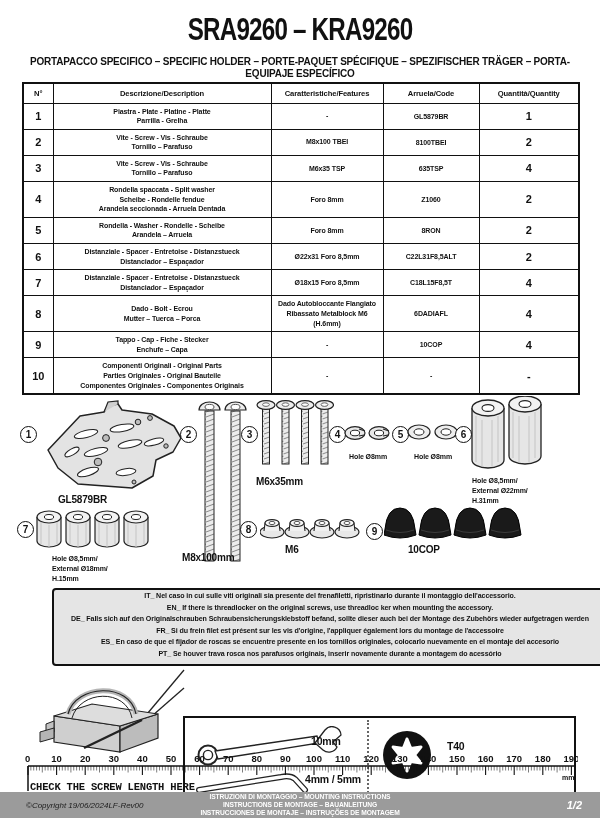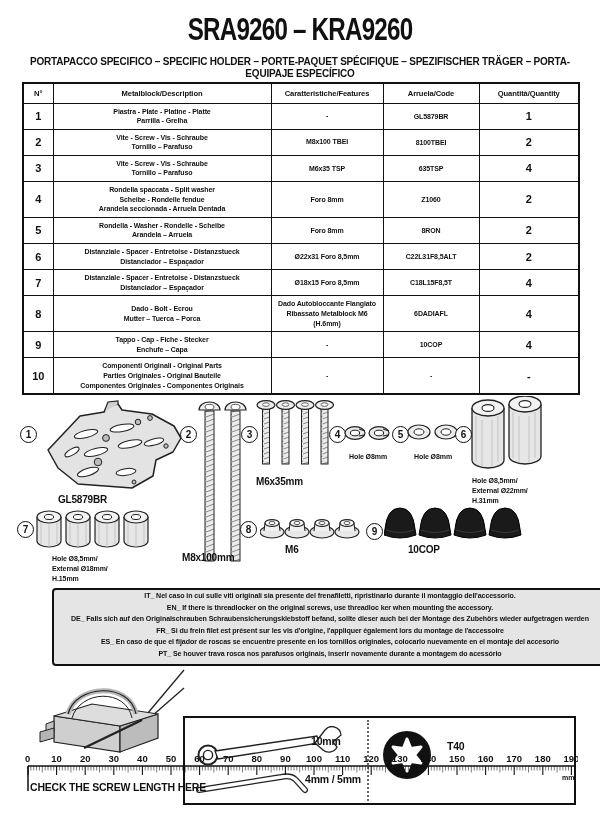--- a/index.html
+++ b/index.html
@@ -39,21 +39,21 @@
   
   .toolbox-wrap{position:absolute;left:24px;top:666px;width:166px;height:96px;}
   .toolsbox{position:absolute;left:183px;top:668px;width:393px;height:89px;border:2px solid #111;background:#fff;margin-top:48px;}
   .tools-divider{position:absolute;left:182px;top:2px;height:81px;border-left:2px dotted #666;}
   .tool-label{position:absolute;font-size:10.5px;font-weight:bold;letter-spacing:-.2px;}
 
   
   .ruler-svg{position:absolute;left:22px;top:750px;width:556px;height:42px;}
   .ruler-num{font-family:"Liberation Sans",sans-serif;font-size:9.5px;font-weight:bold;fill:#111;}
   .ruler-unit{font-family:"Liberation Sans",sans-serif;font-size:7px;font-weight:bold;fill:#111;}
-  .ruler-caption{position:absolute;left:30px;top:781px;font-size:10.5px;font-weight:bold;letter-spacing:-.2px;}
+  .ruler-caption{position:absolute;left:30px;top:781px;font-size:10.5px;font-weight:bold;letter-spacing:-.2px;font-family:Liberation Mono, monospace;}
 
   
   .footer{position:absolute;left:0;top:792px;width:600px;height:26px;background:var(--footer-bg,#9b9b9b);}
   .copyright{position:absolute;left:26px;top:0;height:26px;display:flex;align-items:center;
              font-size:8px;font-style:italic;color:#1c1c1c;}
   .footer-center{position:absolute;left:0;right:0;top:1px;text-align:center;color:#fff;
                  font-size:6.9px;font-weight:bold;line-height:8.2px;letter-spacing:-.1px;transform:scaleX(.97);}
   .page-num{position:absolute;right:18px;top:0;height:26px;display:flex;align-items:center;
             font-size:11px;font-weight:bold;font-style:italic;color:#fff;}
 </style>
@@ -69,21 +69,21 @@
     <colgroup>
         <col style="width:30px">
         <col style="width:218px">
         <col style="width:112px">
         <col style="width:96px">
         <col style="width:100px">
       </colgroup>
     <thead>
         <tr>
           <th>N°</th>
-          <th>Metalblock/Description</th>
+          <th>Descrizione/Description</th>
           <th>Caratteristiche/Features</th>
           <th>Arruela/Code</th>
           <th>Quantità/Quantity</th>
         </tr>
       </thead>
     <tbody>
         <tr>
           <td class="c-num">1</td>
           <td class="c-desc">
             <div>Piastra - Plate - Platine - Platte</div>
@@ -632,14 +632,23 @@
       <line x1="540.8199999999999" y1="16" x2="540.8199999999999" y2="20.5" stroke="#111" stroke-width="0.55"></line>
       <line x1="543.68" y1="16" x2="543.68" y2="20.5" stroke="#111" stroke-width="0.55"></line>
       <line x1="546.54" y1="16" x2="546.54" y2="20.5" stroke="#111" stroke-width="0.55"></line>
       <line x1="549.4" y1="16" x2="549.4" y2="25" stroke="#111" stroke-width="1.1"></line>
       <text class="ruler-num" y="12" x="549.4" text-anchor="middle">190</text>
       <line x1="6" y1="16" x2="6" y2="41" stroke="#111" stroke-width="1.5"></line>
       <text class="ruler-unit" x="552.4" y="30" text-anchor="end">mm</text>
     </svg>
   <div class="ruler-caption">CHECK THE SCREW LENGTH HERE</div>
 
+  <div class="footer">
+    <div class="copyright">©Copyright 19/06/2024LF-Rev00</div>
+    <div class="footer-center">
+        <div>ISTRUZIONI DI MONTAGGIO  –  MOUNTING INSTRUCTIONS</div>
+        <div>INSTRUCTIONS DE MONTAGE – BAUANLEITUNG</div>
+        <div>INSTRUCCIONES DE MONTAJE – INSTRUÇÕES DE MONTAGEM</div>
+      </div>
+    <div class="page-num">1/2</div>
+  </div>
 
 </div>
 
 </body></html>

